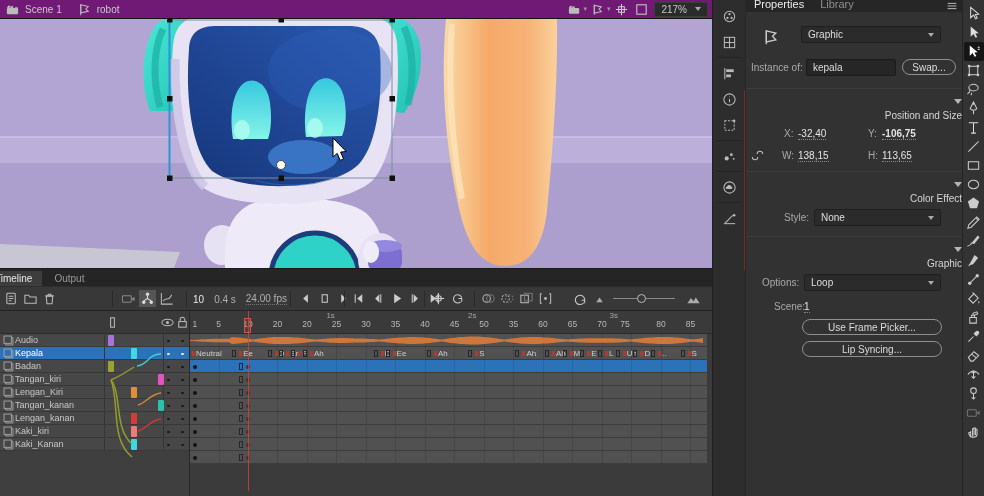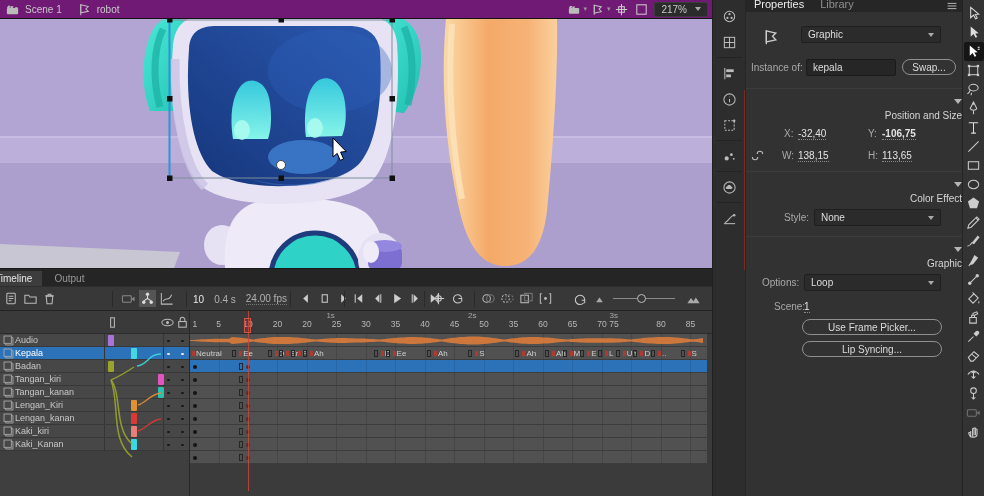--- a/index.html
+++ b/index.html
@@ -764,38 +764,38 @@
               <span class="ldot" style="left: 167px;"></span>
               <span class="ldot" style="left: 181px;"></span>
             </div>
             <div class="lrow">
               <span class="icn">
                 <svg viewBox="0 0 16 16" width="15" height="15">
                   <rect x="2.5" y="2.5" width="9" height="9" fill="none" stroke="#a9a9a9"></rect>
                   <path d="M4.5 11.5v2h9v-9h-2" fill="none" stroke="#a9a9a9"></path>
                 </svg>
               </span>
-              <span class="lname">Tangan_kanan</span>
+              <span class="lname">Lengan_Kiri</span>
               <span class="colline" style="left: 104px;"></span>
               <span class="colline" style="left: 163px;"></span>
-              <span class="pbar" style="left: 158px; background: rgb(47, 191, 174);"></span>
+              <span class="pbar" style="left: 131px; background: rgb(224, 144, 53);"></span>
               <span class="ldot" style="left: 167px;"></span>
               <span class="ldot" style="left: 181px;"></span>
             </div>
             <div class="lrow">
               <span class="icn">
                 <svg viewBox="0 0 16 16" width="15" height="15">
                   <rect x="2.5" y="2.5" width="9" height="9" fill="none" stroke="#a9a9a9"></rect>
                   <path d="M4.5 11.5v2h9v-9h-2" fill="none" stroke="#a9a9a9"></path>
                 </svg>
               </span>
-              <span class="lname">Lengan_Kiri</span>
+              <span class="lname">Tangan_kanan</span>
               <span class="colline" style="left: 104px;"></span>
               <span class="colline" style="left: 163px;"></span>
-              <span class="pbar" style="left: 131px; background: rgb(224, 144, 53);"></span>
+              <span class="pbar" style="left: 158px; background: rgb(47, 191, 174);"></span>
               <span class="ldot" style="left: 167px;"></span>
               <span class="ldot" style="left: 181px;"></span>
             </div>
             <div class="lrow">
               <span class="icn">
                 <svg viewBox="0 0 16 16" width="15" height="15">
                   <rect x="2.5" y="2.5" width="9" height="9" fill="none" stroke="#a9a9a9"></rect>
                   <path d="M4.5 11.5v2h9v-9h-2" fill="none" stroke="#a9a9a9"></path>
                 </svg>
               </span>
@@ -858,21 +858,21 @@
             <span class="num" style="left: 146.55px;">25</span>
             <span class="num" style="left: 176.05px;">30</span>
             <span class="num" style="left: 205.55px;">35</span>
             <span class="num" style="left: 235.05px;">40</span>
             <span class="num" style="left: 264.55px;">45</span>
             <span class="num" style="left: 294.05px;">50</span>
             <span class="num" style="left: 323.55px;">35</span>
             <span class="num" style="left: 353.05px;">60</span>
             <span class="num" style="left: 382.55px;">65</span>
             <span class="num" style="left: 412.05px;">70</span>
-            <span class="num" style="left: 424px;">75</span>
+            <span class="num" style="left: 435px;">75</span>
             <span class="num" style="left: 471.05px;">80</span>
             <span class="num" style="left: 500.55px;">85</span>
           </div>
         <div class="frows" id="frame-rows">
             <div class="frow" style="width: 517px;">
               <span class="wave"><svg width="517" height="13" viewBox="0 0 517 13">
                   <path d="M0.0,6.0 L3.0,5.9 L6.0,5.7 L9.0,5.5 L12.0,5.3 L15.0,5.2 L18.0,5.0 L21.0,4.9 L24.0,4.8 L27.0,4.8 L30.0,4.7 L33.0,4.7 L36.0,4.7 L39.0,4.8 L42.0,2.9 L45.0,3.2 L48.0,3.5 L51.0,3.8 L54.0,4.2 L57.0,4.6 L60.0,5.1 L63.0,5.5 L66.0,5.0 L69.0,4.6 L72.0,4.2 L75.0,3.9 L78.0,3.6 L81.0,3.3 L84.0,3.1 L87.0,3.0 L90.0,2.9 L93.0,2.9 L96.0,2.9 L99.0,3.0 L102.0,3.2 L105.0,3.4 L108.0,3.6 L111.0,3.9 L114.0,4.2 L117.0,4.6 L120.0,4.9 L123.0,5.2 L126.0,5.5 L129.0,5.2 L132.0,4.9 L135.0,4.7 L138.0,4.5 L141.0,4.3 L144.0,4.2 L147.0,4.1 L150.0,4.1 L153.0,4.1 L156.0,4.1 L159.0,4.2 L162.0,4.3 L165.0,4.4 L168.0,4.4 L171.0,4.5 L174.0,4.6 L177.0,4.7 L180.0,4.9 L183.0,5.1 L186.0,5.3 L189.0,5.5 L192.0,5.2 L195.0,4.9 L198.0,4.6 L201.0,4.3 L204.0,4.0 L207.0,3.8 L210.0,3.6 L213.0,3.4 L216.0,3.2 L219.0,3.1 L222.0,3.1 L225.0,3.1 L228.0,3.2 L231.0,3.3 L234.0,3.5 L237.0,3.8 L240.0,4.1 L243.0,4.4 L246.0,4.8 L249.0,5.2 L252.0,5.4 L255.0,5.0 L258.0,4.6 L261.0,4.1 L264.0,3.8 L267.0,3.4 L270.0,3.1 L273.0,2.9 L276.0,2.7 L279.0,2.6 L282.0,2.5 L285.0,2.5 L288.0,2.6 L291.0,2.8 L294.0,3.0 L297.0,3.2 L300.0,3.6 L303.0,3.9 L306.0,4.3 L309.0,4.8 L312.0,5.2 L315.0,5.4 L318.0,5.0 L321.0,4.6 L324.0,4.2 L327.0,3.9 L330.0,3.6 L333.0,3.3 L336.0,3.2 L339.0,3.1 L342.0,3.0 L345.0,3.0 L348.0,3.1 L351.0,3.2 L354.0,3.4 L357.0,3.6 L360.0,3.8 L363.0,4.1 L366.0,4.4 L369.0,4.7 L372.0,5.0 L375.0,5.3 L378.0,5.4 L381.0,5.1 L384.0,4.9 L387.0,4.7 L390.0,4.5 L393.0,4.4 L396.0,4.3 L399.0,4.3 L402.0,4.3 L405.0,4.3 L408.0,4.3 L411.0,4.2 L414.0,4.2 L417.0,4.2 L420.0,4.2 L423.0,4.3 L426.0,4.4 L429.0,4.6 L432.0,4.8 L435.0,5.1 L438.0,5.3 L441.0,5.4 L444.0,5.1 L447.0,4.8 L450.0,4.4 L453.0,4.1 L456.0,3.8 L459.0,3.6 L462.0,3.4 L465.0,3.2 L468.0,3.0 L471.0,3.0 L474.0,2.9 L477.0,3.0 L480.0,3.1 L483.0,3.2 L486.0,3.5 L489.0,3.7 L492.0,4.1 L495.0,4.4 L498.0,4.8 L501.0,5.3 L504.0,5.3 L507.0,4.9 L510.0,4.4 L513.0,4.0 L513.0,9.0 L510.0,8.6 L507.0,8.1 L504.0,7.7 L501.0,7.7 L498.0,8.2 L495.0,8.6 L492.0,8.9 L489.0,9.3 L486.0,9.5 L483.0,9.8 L480.0,9.9 L477.0,10.0 L474.0,10.1 L471.0,10.0 L468.0,10.0 L465.0,9.8 L462.0,9.6 L459.0,9.4 L456.0,9.2 L453.0,8.9 L450.0,8.6 L447.0,8.2 L444.0,7.9 L441.0,7.6 L438.0,7.7 L435.0,7.9 L432.0,8.2 L429.0,8.4 L426.0,8.6 L423.0,8.7 L420.0,8.8 L417.0,8.8 L414.0,8.8 L411.0,8.8 L408.0,8.7 L405.0,8.7 L402.0,8.7 L399.0,8.7 L396.0,8.7 L393.0,8.6 L390.0,8.5 L387.0,8.3 L384.0,8.1 L381.0,7.9 L378.0,7.6 L375.0,7.7 L372.0,8.0 L369.0,8.3 L366.0,8.6 L363.0,8.9 L360.0,9.2 L357.0,9.4 L354.0,9.6 L351.0,9.8 L348.0,9.9 L345.0,10.0 L342.0,10.0 L339.0,9.9 L336.0,9.8 L333.0,9.7 L330.0,9.4 L327.0,9.1 L324.0,8.8 L321.0,8.4 L318.0,8.0 L315.0,7.6 L312.0,7.8 L309.0,8.2 L306.0,8.7 L303.0,9.1 L300.0,9.4 L297.0,9.8 L294.0,10.0 L291.0,10.2 L288.0,10.4 L285.0,10.5 L282.0,10.5 L279.0,10.4 L276.0,10.3 L273.0,10.1 L270.0,9.9 L267.0,9.6 L264.0,9.2 L261.0,8.9 L258.0,8.4 L255.0,8.0 L252.0,7.6 L249.0,7.8 L246.0,8.2 L243.0,8.6 L240.0,8.9 L237.0,9.2 L234.0,9.5 L231.0,9.7 L228.0,9.8 L225.0,9.9 L222.0,9.9 L219.0,9.9 L216.0,9.8 L213.0,9.6 L210.0,9.4 L207.0,9.2 L204.0,9.0 L201.0,8.7 L198.0,8.4 L195.0,8.1 L192.0,7.8 L189.0,7.5 L186.0,7.7 L183.0,7.9 L180.0,8.1 L177.0,8.3 L174.0,8.4 L171.0,8.5 L168.0,8.6 L165.0,8.6 L162.0,8.7 L159.0,8.8 L156.0,8.9 L153.0,8.9 L150.0,8.9 L147.0,8.9 L144.0,8.8 L141.0,8.7 L138.0,8.5 L135.0,8.3 L132.0,8.1 L129.0,7.8 L126.0,7.5 L123.0,7.8 L120.0,8.1 L117.0,8.4 L114.0,8.8 L111.0,9.1 L108.0,9.4 L105.0,9.6 L102.0,9.8 L99.0,10.0 L96.0,10.1 L93.0,10.1 L90.0,10.1 L87.0,10.0 L84.0,9.9 L81.0,9.7 L78.0,9.4 L75.0,9.1 L72.0,8.8 L69.0,8.4 L66.0,8.0 L63.0,7.5 L60.0,7.9 L57.0,8.4 L54.0,8.8 L51.0,9.2 L48.0,9.5 L45.0,9.8 L42.0,10.1 L39.0,8.2 L36.0,8.3 L33.0,8.3 L30.0,8.3 L27.0,8.2 L24.0,8.2 L21.0,8.1 L18.0,8.0 L15.0,7.8 L12.0,7.7 L9.0,7.5 L6.0,7.3 L3.0,7.1 L0.0,7.0 Z" fill="#d4793c" opacity="0.95"></path>
                 </svg></span>
             </div>
             <div class="frow" style="width: 517px;">

